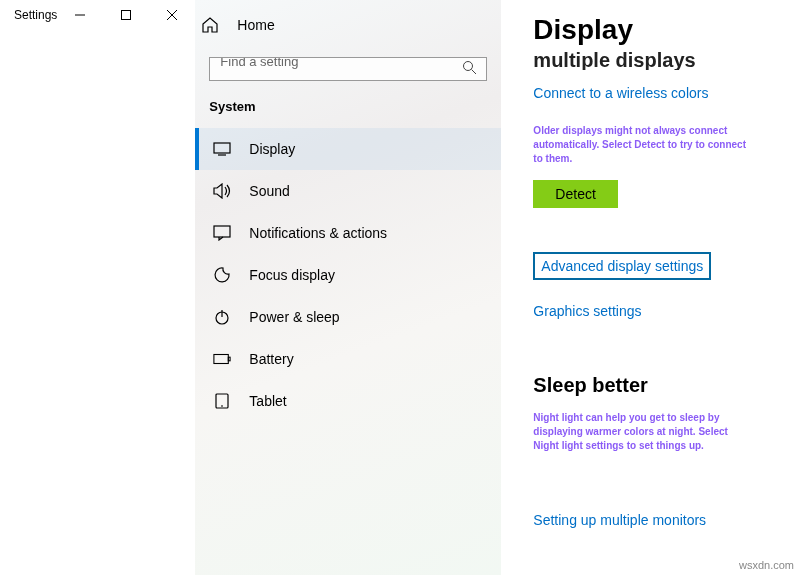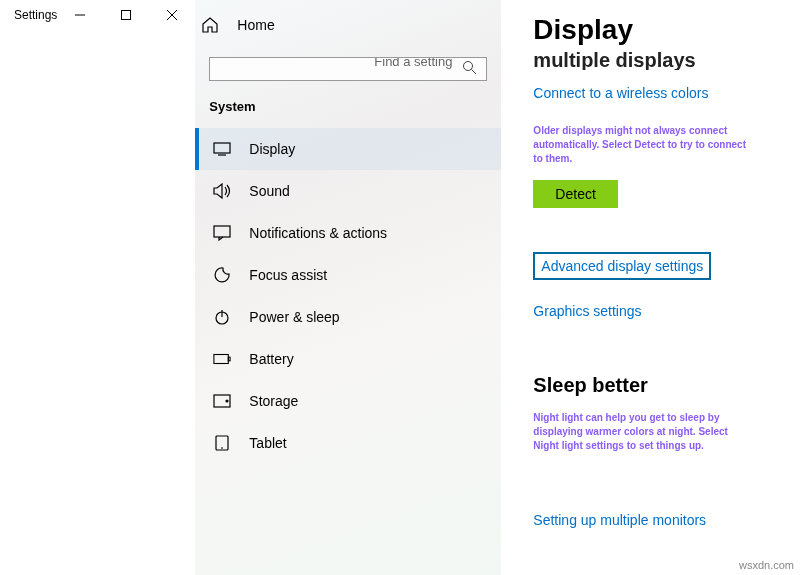--- a/index.html
+++ b/index.html
@@ -9,21 +9,21 @@
   .titlebar { height: 30px; display: flex; align-items: center; justify-content: space-between; padding-left: 14px; font-size: 12px; color: #000; }
   .titlebar .title { font-weight: 400; }
   .winbtns { display: flex; }
   .winbtn { width: 46px; height: 30px; display: flex; align-items: center; justify-content: center; font-size: 13px; }
   .winbtn svg { stroke: #000; fill: none; }
   
   .body { flex: 1; display: flex; min-height: 0; }
   .sidebar { width: 306px; background: linear-gradient(160deg, #f6f9fa 0%, #f0eeee 30%, #f7f6f4 60%, #f2f8f3 100%); padding: 10px 0 0 0; display: flex; flex-direction: column; }
   .home-row { display: flex; align-items: center; gap: 18px; padding: 6px 6px; margin-bottom: 12px; font-size: 14px; cursor: pointer; }
   .search-wrap { margin: 0 14px 18px 14px; position: relative; }
-  .search { width: 100%; height: 24px; border: 1px solid #999; background: #fdfdfd; padding: 0 34px 14px 10px; font-size: 13px; outline: none; text-align: right; }
+  .search { width: 100%; height: 24px; border: 1px solid #999; background: #fdfdfd; padding: 0 34px 14px 10px; font-size: 13px; outline: none; }
   .search::placeholder { color: #666; }
   .search-icon { position: absolute; right: 10px; top: 8px; }
   .section-label { font-size: 13px; font-weight: 600; padding: 0 14px 14px 14px; }
   .sidelist { list-style: none; display: flex; flex-direction: column; }
   .sideitem { display: flex; align-items: center; gap: 18px; padding: 12px 14px 12px 18px; font-size: 14px; cursor: pointer; position: relative; }
   .sideitem.selected { background: rgba(0,120,215,0.06); }
   .sideitem.selected::before { content: ""; position: absolute; left: 0; top: 0; bottom: 0; width: 4px; background: #0078d4; }
   .sideicon { width: 18px; height: 18px; display: inline-flex; align-items: center; justify-content: center; }
   .sideicon svg { stroke: #000; fill: none; stroke-width: 1.2; }
   
@@ -119,48 +119,39 @@
               </svg>
           </span>
           <span>Notifications &amp; actions</span>
         </li>
         <li class="sideitem">
           <span class="sideicon">
             <svg width="18" height="18" viewBox="0 0 18 18">
                 <path d="M10 2 A7 7 0 1 0 16 8 A5 5 0 0 1 10 2 Z"></path>
               </svg>
           </span>
-          <span>Focus assist</span>
+          <span>Focus display</span>
         </li>
         <li class="sideitem">
           <span class="sideicon">
             <svg width="16" height="16" viewBox="0 0 16 16">
                 <circle cx="8" cy="9" r="6"></circle>
                 <line x1="8" y1="1" x2="8" y2="8"></line>
               </svg>
           </span>
           <span>Power &amp; sleep</span>
         </li>
         <li class="sideitem">
           <span class="sideicon">
             <svg width="20" height="12" viewBox="0 0 20 12">
                 <rect x="1" y="1" width="16" height="10"></rect>
                 <rect x="17" y="4" width="2" height="4"></rect>
               </svg>
           </span>
           <span>Battery</span>
-        </li>
-        <li class="sideitem">
-          <span class="sideicon">
-            <svg width="18" height="14" viewBox="0 0 18 14">
-                <rect x="1" y="1" width="16" height="12"></rect>
-                <circle cx="14" cy="7" r="1" fill="#000"></circle>
-              </svg>
-          </span>
-          <span>Storage</span>
         </li>
         <li class="sideitem">
           <span class="sideicon">
             <svg width="16" height="16" viewBox="0 0 16 16">
                 <rect x="2" y="1" width="12" height="14" rx="1"></rect>
                 <line x1="7" y1="13" x2="9" y2="13"></line>
               </svg>
           </span>
           <span>Tablet</span>
         </li>

